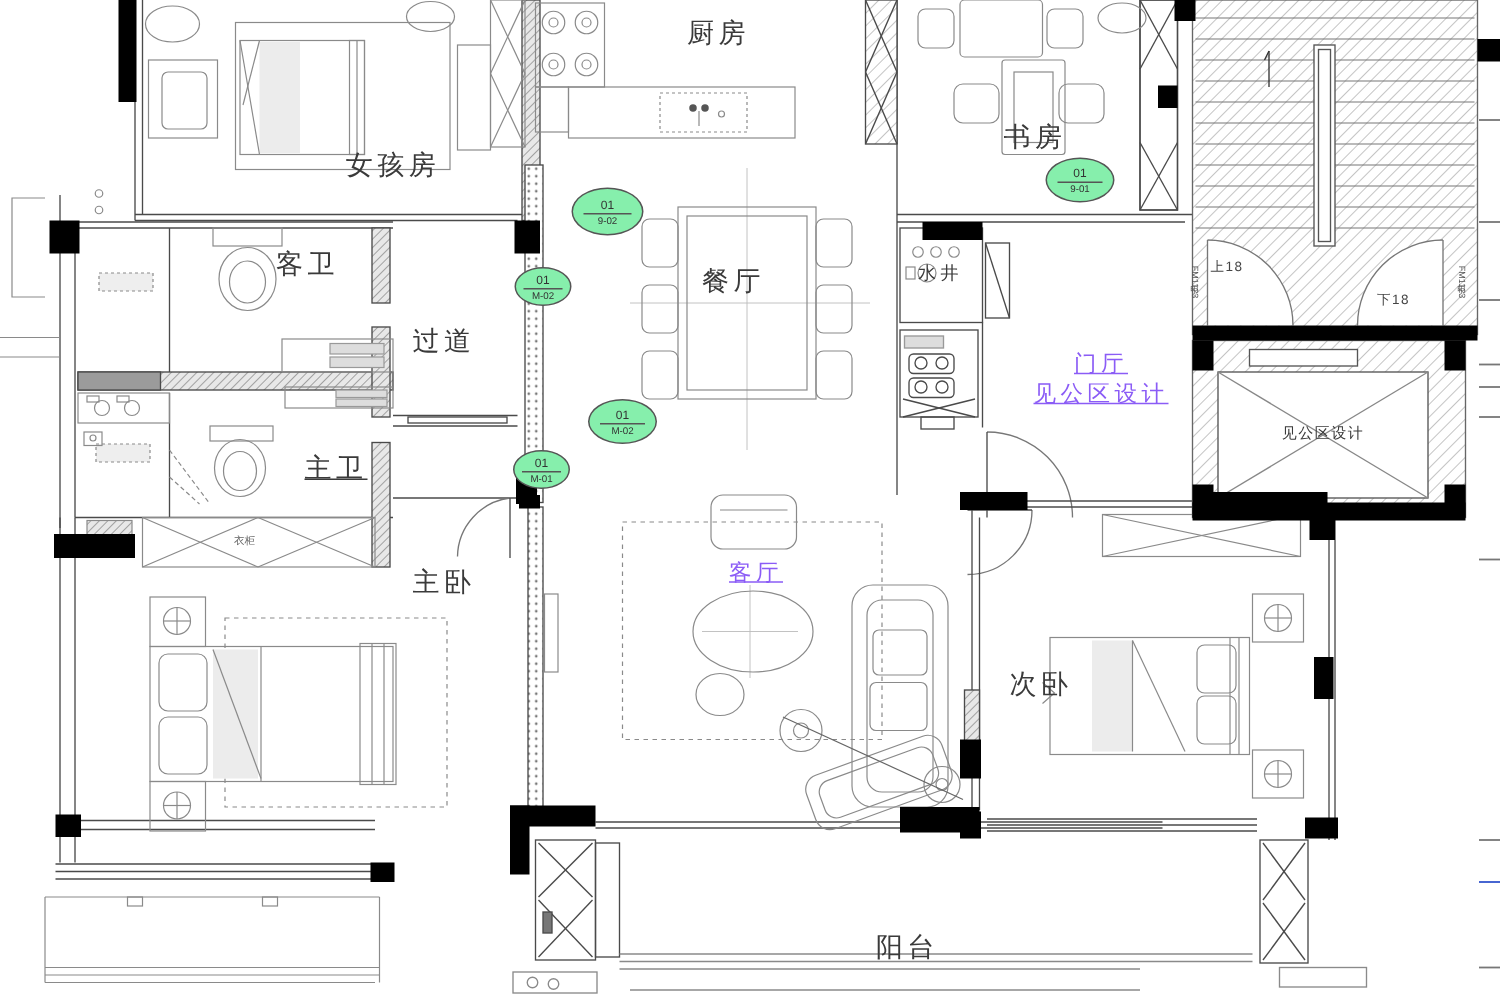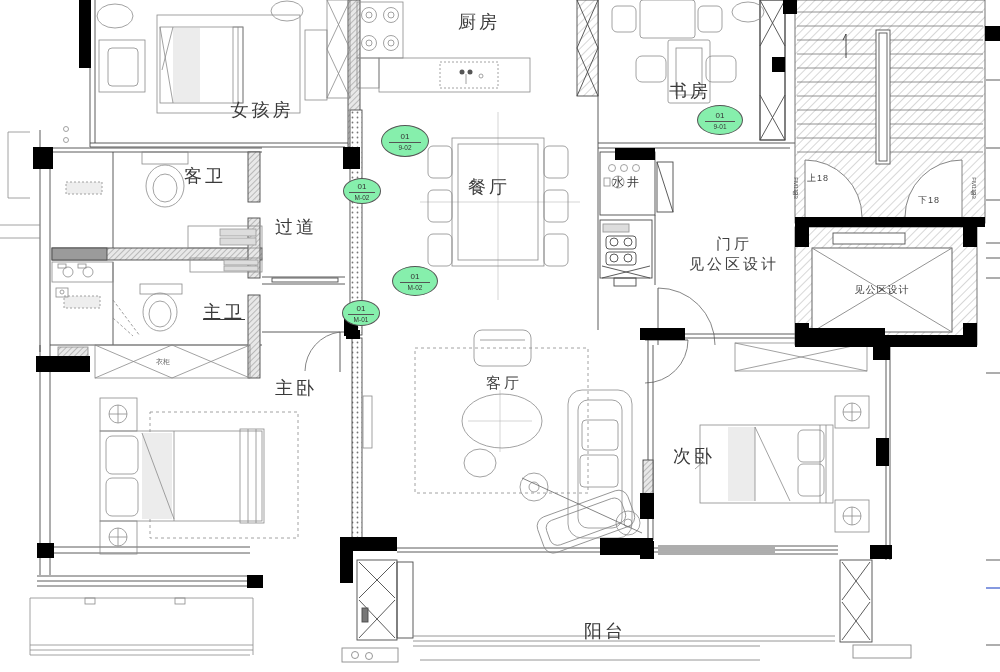--- a/index.html
+++ b/index.html
@@ -3,21 +3,21 @@
 <meta charset="utf-8">
 <style>
   html,body{margin:0;padding:0;background:#fff;}
   #plan{position:relative;width:1000px;height:672px;background:#fff;overflow:hidden;
         font-family:"Liberation Sans",sans-serif;}
   #plan svg{position:absolute;left:0;top:0;}
   .lbl{position:absolute;transform:translate(-50%,-50%);white-space:nowrap;color:#2e2e2e;
        font-family:"Liberation Sans",sans-serif;line-height:1;}
   .title{font-size:30px;font-weight:900;color:#000;letter-spacing:6px;}
   .room{font-size:18px;letter-spacing:3px;color:#3a3a3a;}
-  .room-lg{font-size:15px;letter-spacing:3px;color:#404040;}
+  .room-lg{font-size:15px;letter-spacing:3px;color:#8b5cf6;text-decoration:underline;}
   .room-sm{font-size:10px;letter-spacing:1px;color:#3a3a3a;}
   .tiny{font-size:7px;letter-spacing:0;color:#666;}
   .stairlbl{font-size:9px;letter-spacing:1px;color:#444;}
   .doorcode{position:absolute;writing-mode:vertical-rl;font-size:6px;color:#555;
             transform:translate(-50%,-50%);letter-spacing:0;}
   .marker{position:absolute;border:1px solid #555;border-radius:50%;background:#86efac;
           display:flex;flex-direction:column;align-items:center;justify-content:center;}
   .marker .no{font-size:8px;color:#333;border-bottom:1px solid #555;width:70%;
               text-align:center;padding-bottom:1px;}
   .marker .ref{font-size:6.5px;color:#333;padding-top:1px;}

